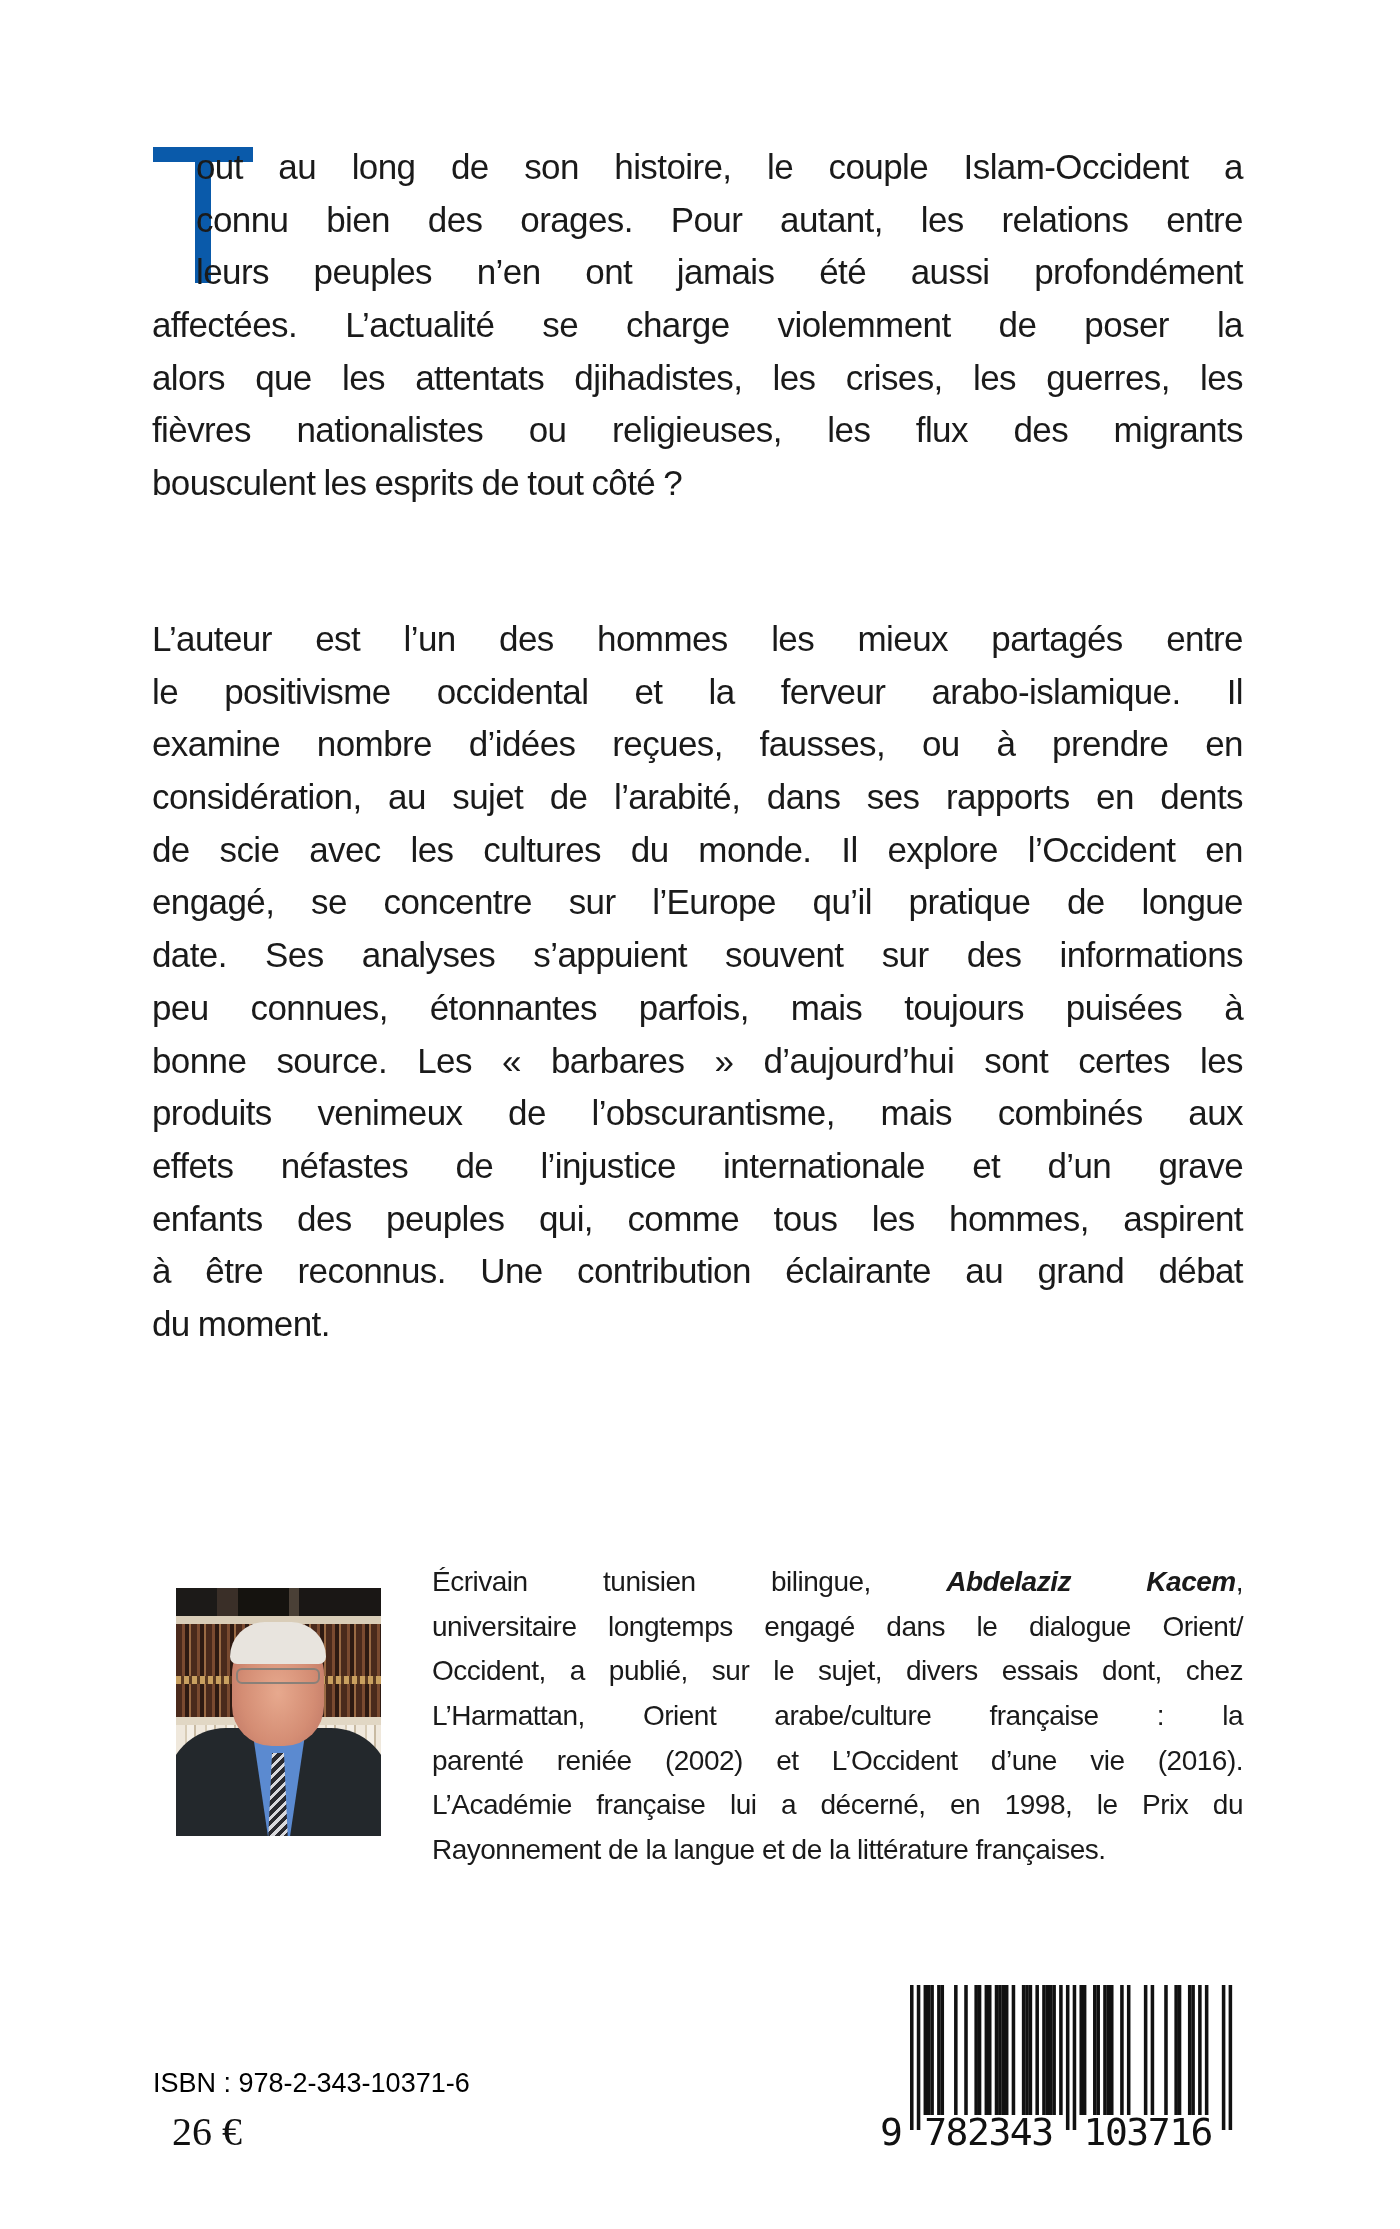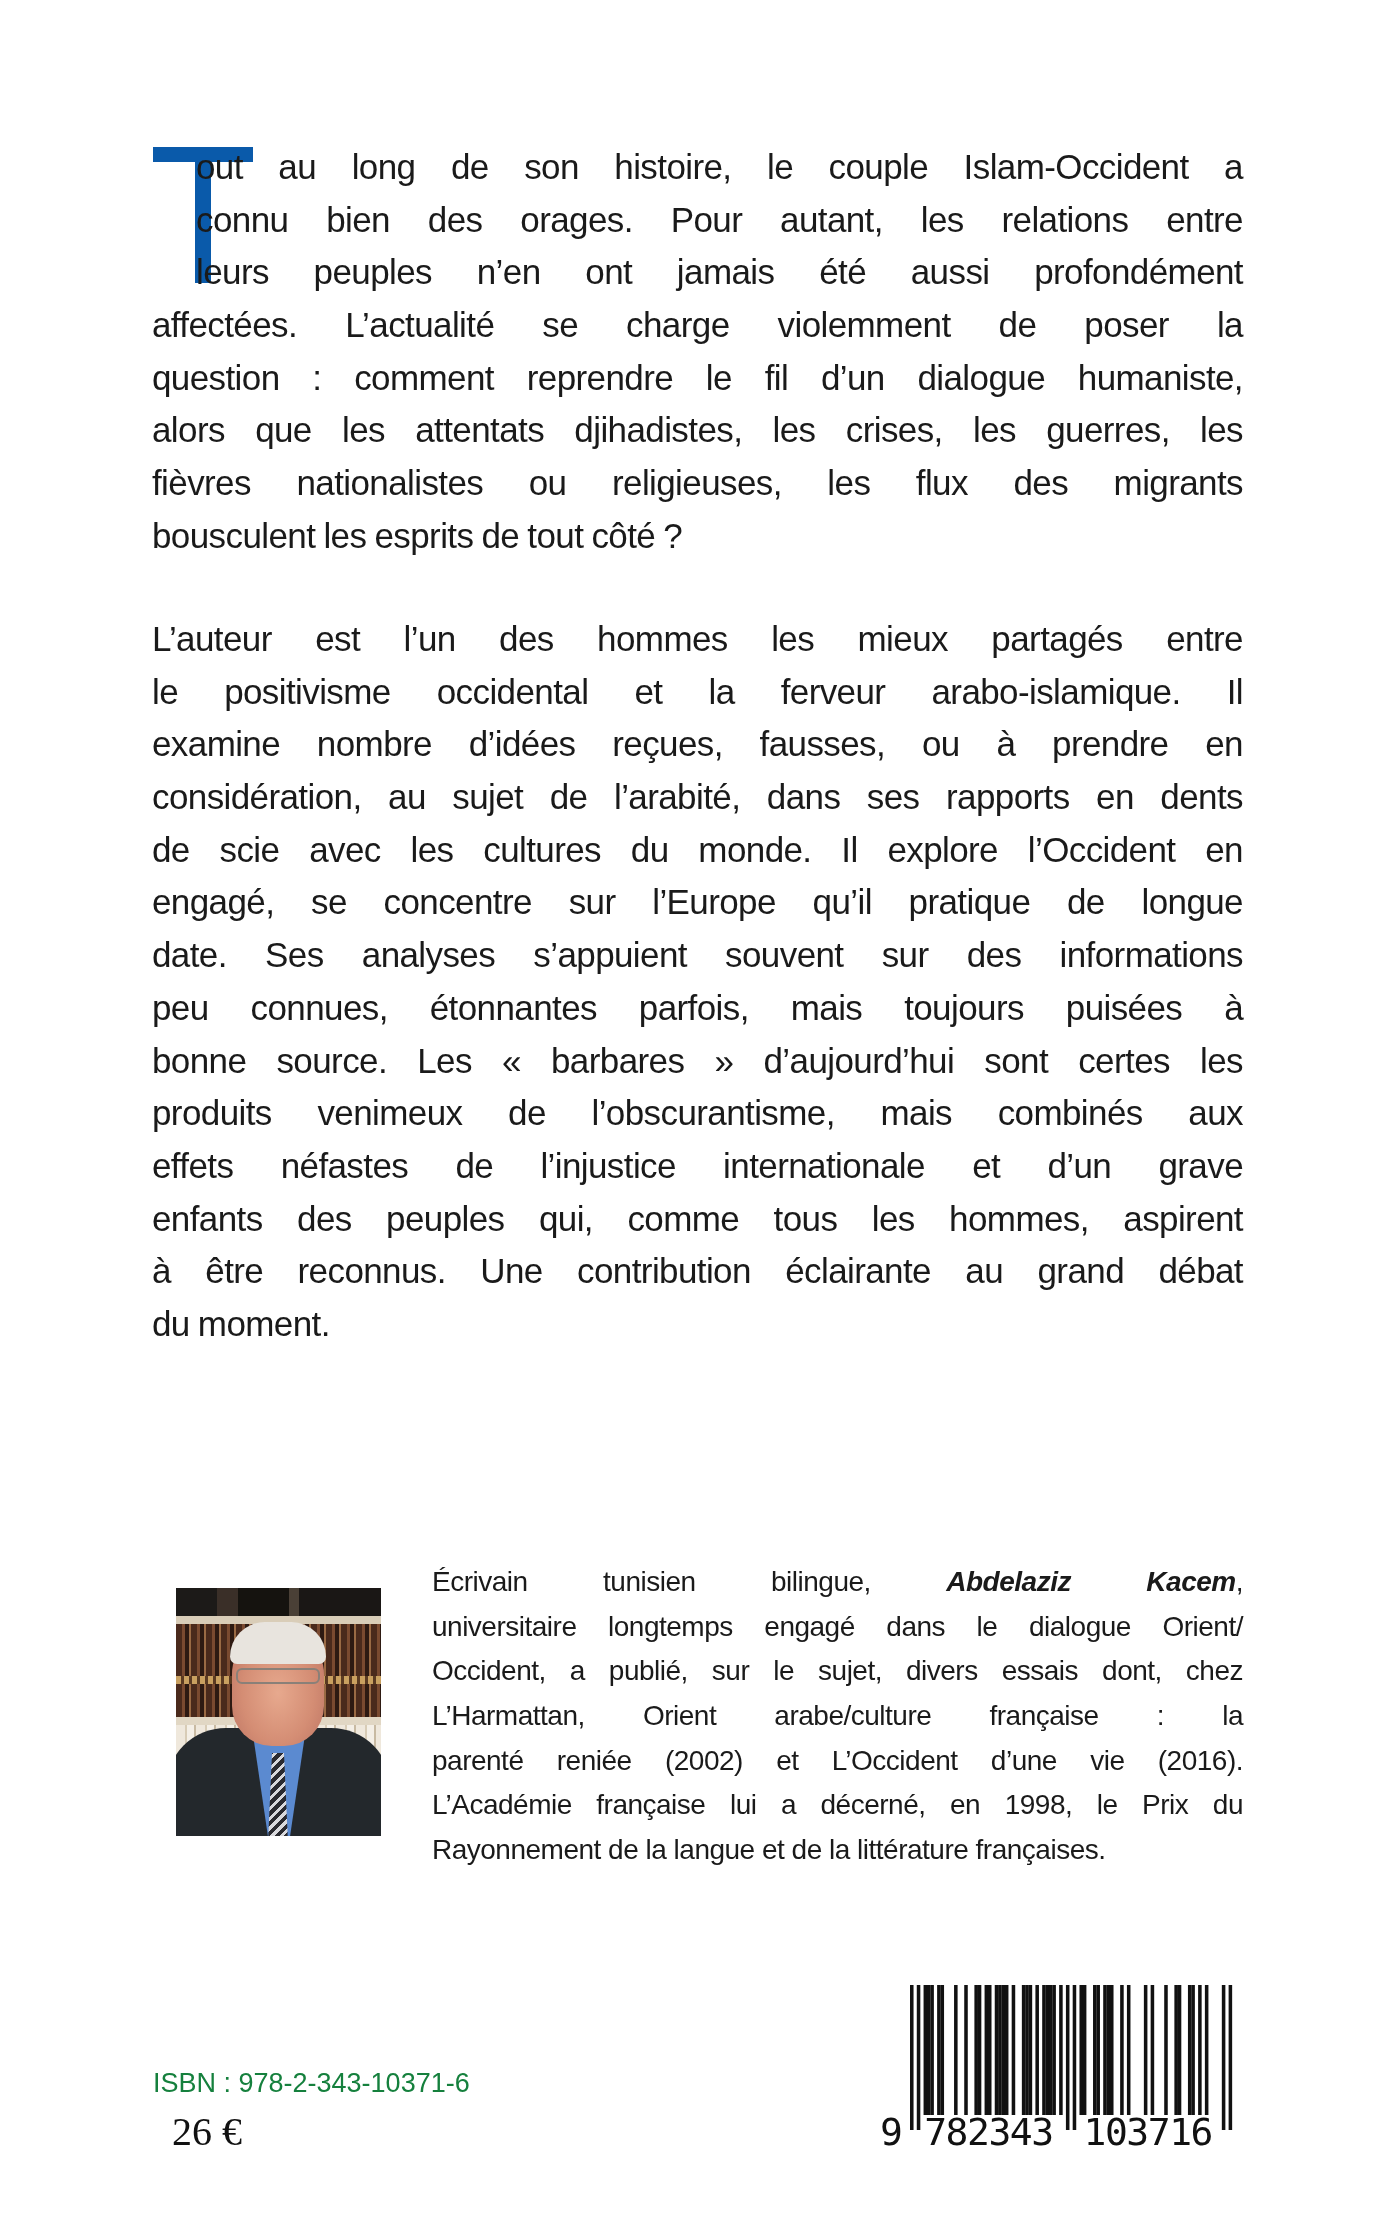--- a/index.html
+++ b/index.html
@@ -32,42 +32,41 @@
   .author-photo .jacket { position: absolute; left: -10px; top: 140px; width: 225px; height: 120px; border-radius: 60px 60px 0 0; background: #23282c; }
   .author-photo .shirt { position: absolute; left: 76px; top: 140px; width: 54px; height: 110px; background: #5b8ad0; clip-path: polygon(0 0,100% 0,70% 100%,30% 100%); }
   .author-photo .tie { position: absolute; left: 92px; top: 165px; width: 20px; height: 90px; background: repeating-linear-gradient(135deg,#2a2a30 0 4px,#d8d8dc 4px 7px); clip-path: polygon(20% 0,80% 0,100% 100%,0 100%); }
 
   .bio { position: absolute; left: 432px; top: 1560px; width: 811px; font-family: "Liberation Sans", sans-serif; font-size: 28px; line-height: 44.7px; letter-spacing: -0.5px; }
   .bio .bline { display: block; white-space: nowrap; text-align: justify; text-align-last: justify; height: 44.7px; }
   .bio .bline.last { text-align-last: left; }
   .it { }
   .bd { font-weight: bold; font-style: italic; }
 
-  .isbn { position: absolute; left: 153px; top: 2068px; font-family: "Liberation Sans", sans-serif; font-size: 27px; color: #15803d; white-space: nowrap; }
+  .isbn { position: absolute; left: 153px; top: 2068px; font-family: "Liberation Sans", sans-serif; font-size: 27px; color: #000000; white-space: nowrap; }
   .price { position: absolute; left: 152px; top: 2108px; font-family: "Liberation Serif", serif; font-size: 40px; color: #111; white-space: nowrap; margin-left: 20px; }
 
   .barcode { position: absolute; left: 870px; top: 1980px; width: 380px; height: 175px; }
   .barcode svg { display: block; }
 </style>
 </head>
 <body>
 
 <div class="page">
 
   <div class="dropcap">
     <div class="bar"></div>
     <div class="stem"></div>
   </div>
 
   <div class="main-text" id="para1">
     <span class="line indent">out au long de son histoire, le couple Islam-Occident a</span>
     <span class="line indent">connu bien des orages. Pour autant, les relations entre</span>
     <span class="line indent">leurs peuples n’en ont jamais été aussi profondément</span>
     <span class="line">affectées. L’actualité se charge violemment de poser la</span>
-    <span class="line">question : comment reprendre le fil d’un dialogue humaniste,</span>
     <span class="line">alors que les attentats djihadistes, les crises, les guerres, les</span>
     <span class="line">fièvres nationalistes ou religieuses, les flux des migrants</span>
     <span class="line last">bousculent les esprits de tout côté ?</span>
   </div>
 
   <div class="main-text" id="para2">
     <span class="line">L’auteur est l’un des hommes les mieux partagés entre</span>
     <span class="line">le positivisme occidental et la ferveur arabo-islamique. Il</span>
     <span class="line">examine nombre d’idées reçues, fausses, ou à prendre en</span>
     <span class="line">considération, au sujet de l’arabité, dans ses rapports en dents</span>

